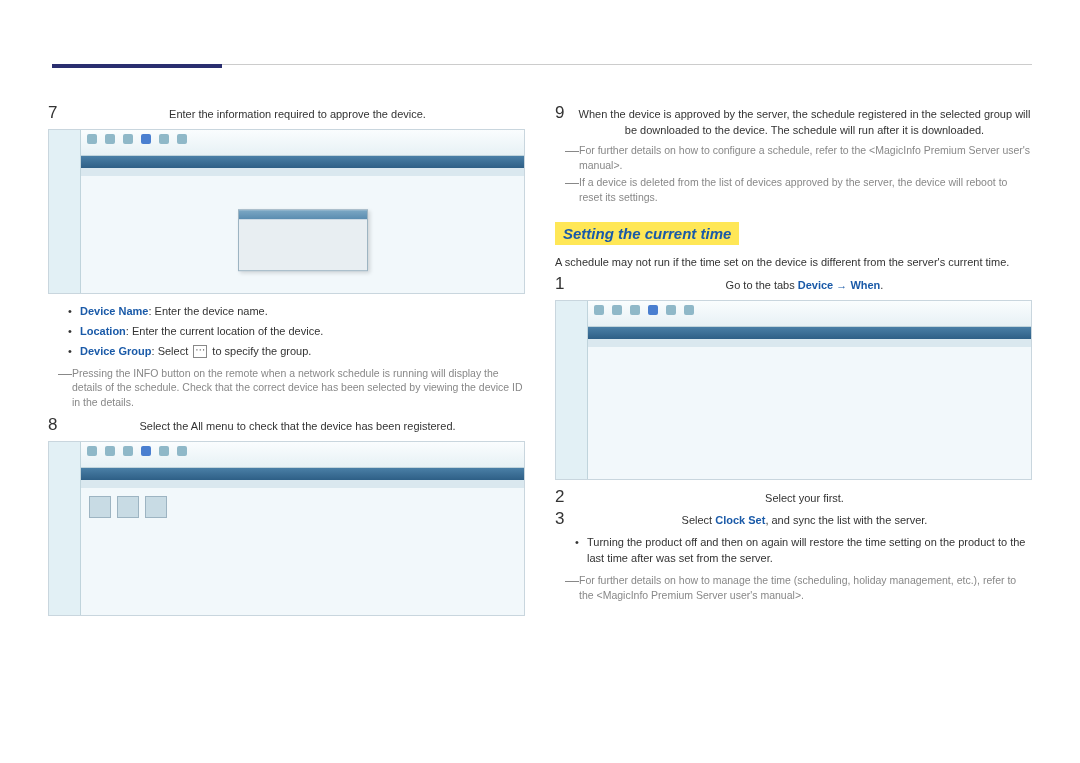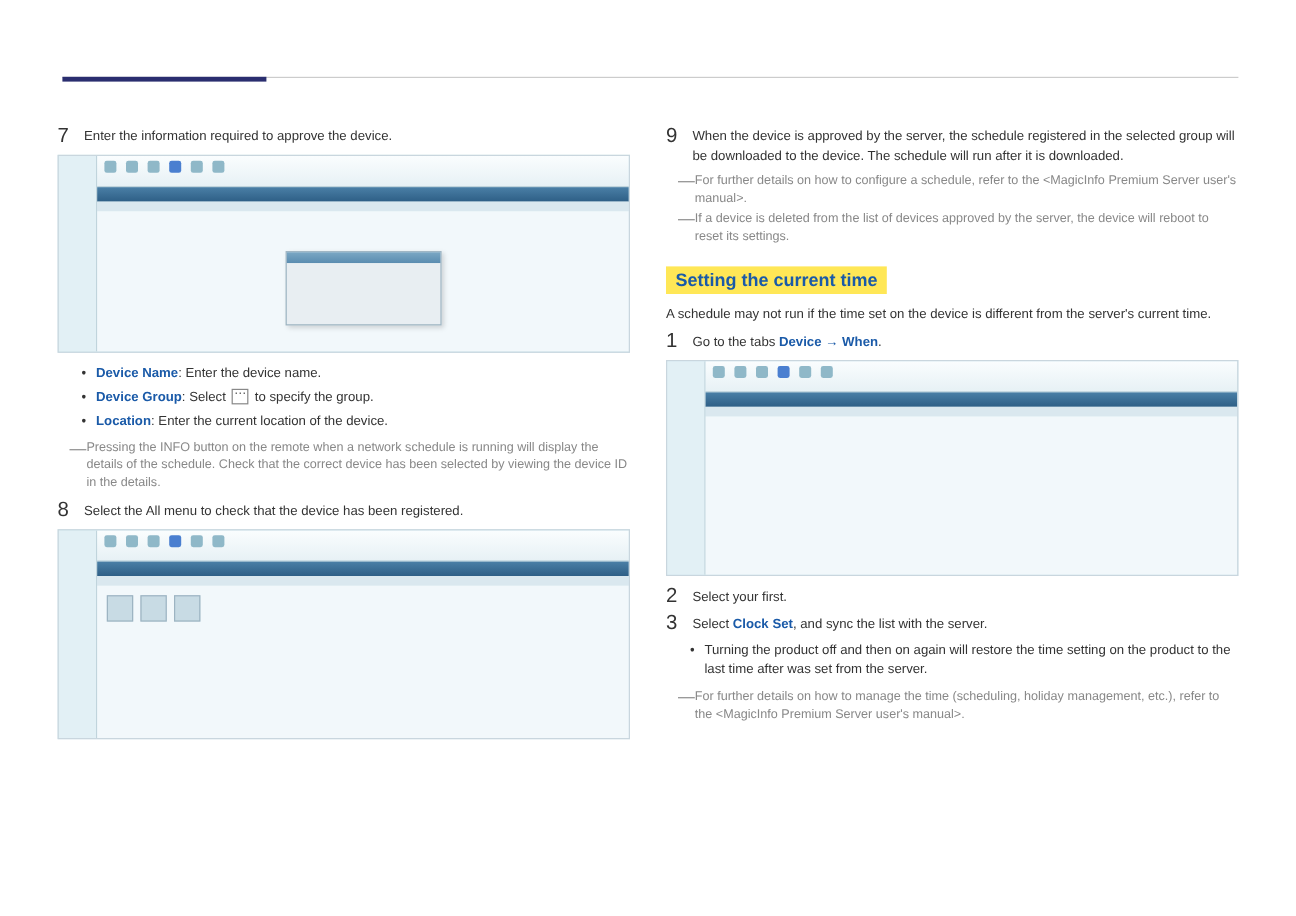--- a/index.html
+++ b/index.html
@@ -36,21 +36,21 @@
   .col { flex: 1; min-width: 0; }
   .step-row { display: flex; align-items: flex-start; margin: 4px 0; }
   .step-num {
     font-size: 17px;
     color: #333;
     width: 22px;
     flex-shrink: 0;
     font-weight: 400;
     line-height: 1.1;
   }
-  .step-text { flex: 1; line-height: 1.45; padding-top: 3px; }
+  .step-text { flex: 1; line-height: 1.45; padding-top: 3px; text-align: center; }
   .screenshot {
     margin: 6px 0 8px 0;
     border: 1px solid #c9d6de;
     background: #d5e8ef;
     height: 165px;
     position: relative;
     overflow: hidden;
   }
   .ss-sidebar {
     position: absolute; left:0; top:0; bottom:0; width:32px;
@@ -106,20 +106,21 @@
   .dash-note .dash { width:14px; flex-shrink:0; font-size:14px; color:#888; line-height:1; }
   .dash-note .note-text { flex:1; }
   .section-heading {
     background: #ffe756;
     color: #1a5aa8;
     font-weight: bold;
     font-size: 15px;
     padding: 3px 8px;
     display: inline-block;
     margin: 14px 0 6px 0;
+    font-style: italic;
   }
   .inline-icon {
     display:inline-block; width:14px; height:13px; border:1px solid #888;
     vertical-align:middle; background:#fff; position:relative; margin:0 2px;
   }
   .inline-icon::after{
     content:'⋯'; position:absolute; left:1px; top:-3px; font-size:10px; color:#555;
   }
   .para { line-height:1.45; margin:4px 0; }
   b { font-weight: normal; }
@@ -156,24 +157,24 @@
       <div class="ss-main">
           <div class="ss-dialog"></div>
         </div>
     </div>
 
     <ul class="bullet-list">
       <li>
         <span class="blue-bold">Device Name</span><span>: Enter the device name.</span>
       </li>
       <li>
-        <span class="blue-bold">Device Group</span><span>: Select </span><span class="inline-icon"></span><span> to specify the group.</span>
+        <span class="blue-bold">Location</span><span>: Enter the current location of the device.</span>
       </li>
       <li>
-        <span class="blue-bold">Location</span><span>: Enter the current location of the device.</span>
+        <span class="blue-bold">Device Group</span><span>: Select </span><span class="inline-icon"></span><span> to specify the group.</span>
       </li>
     </ul>
 
     <div class="dash-note">
       <div class="dash">―</div>
       <div class="note-text">
         <span>Pressing the </span><b>INFO</b><span> button on the remote when a network schedule is running will display the details of the schedule. Check that the correct device has been selected by viewing the device ID in the details.</span>
       </div>
     </div>
 

